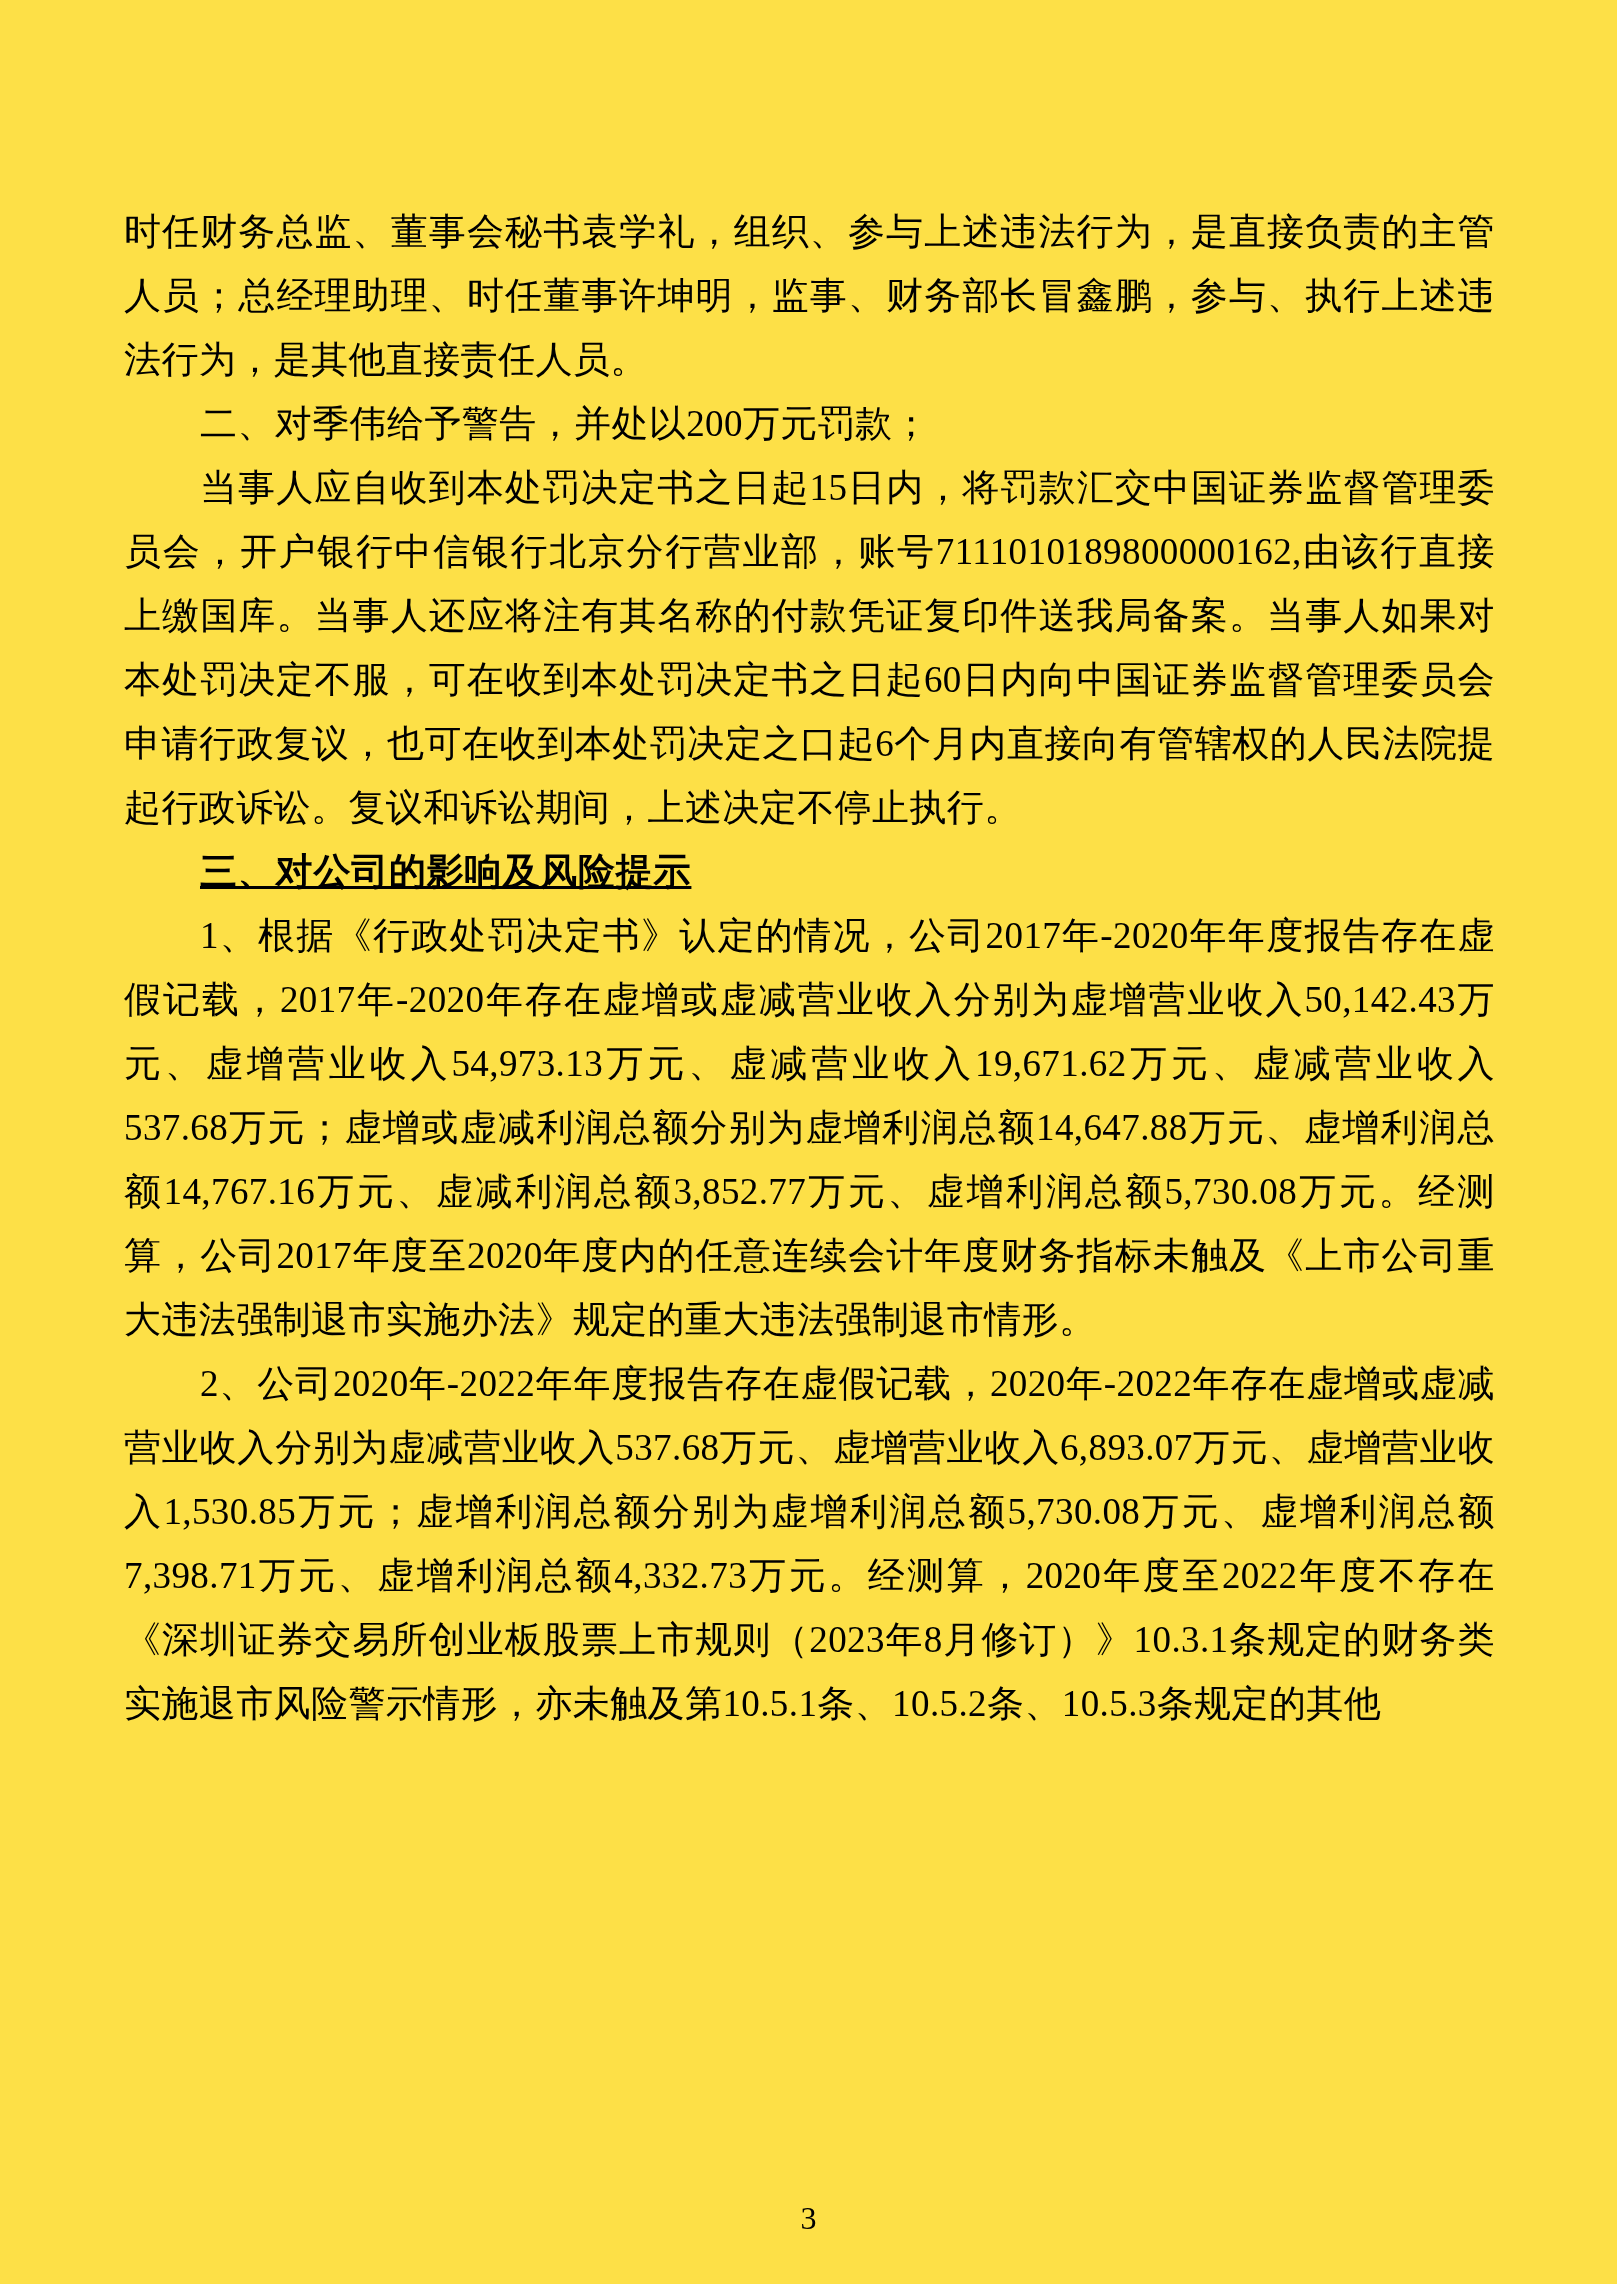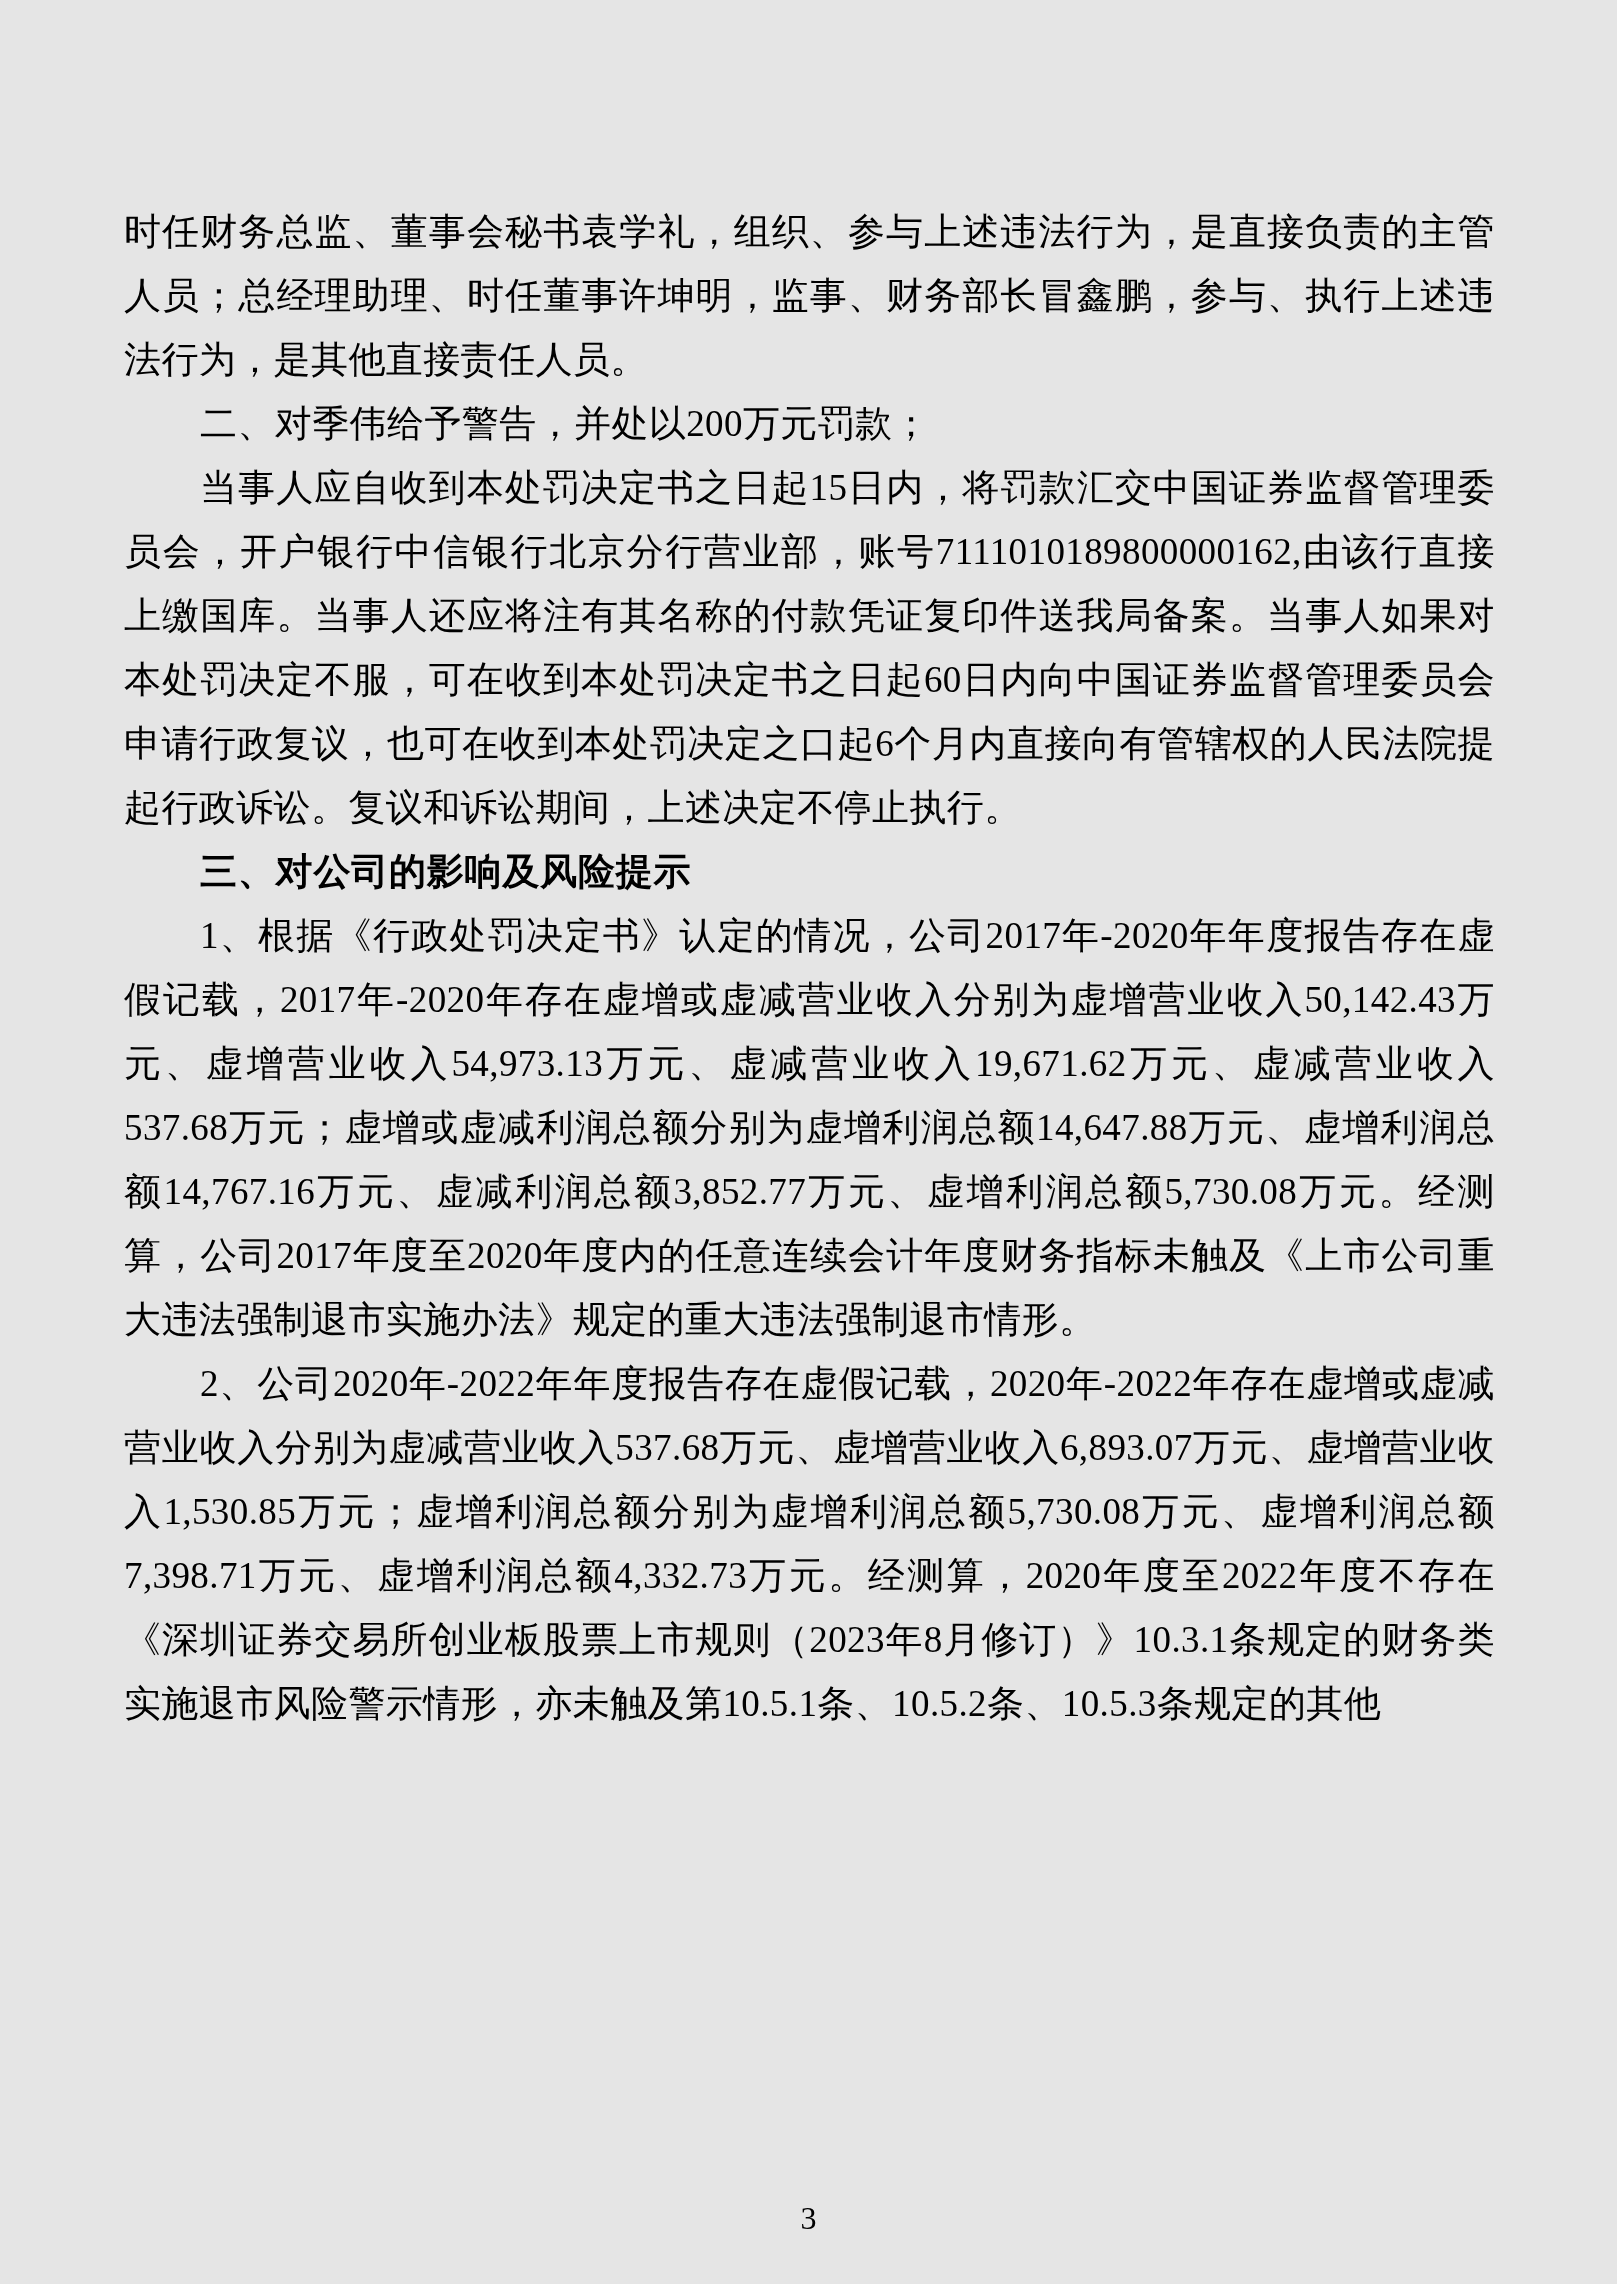--- a/index.html
+++ b/index.html
@@ -14,21 +14,21 @@
     overflow: hidden;
     font-family: "Liberation Serif", "DejaVu Serif", serif;
     color: #000000;
   }
   .page {
     position: absolute;
     left: 0;
     top: 0;
     width: 1617px;
     height: 2284px;
-    background: #e5e5e5;
+    background: #fde047;
   }
   .doc-body {
     position: absolute;
     left: 124px;
     top: 200px;
     width: 1371px;
     font-size: 37px;
     line-height: 64px;
     text-align: justify;
     text-justify: inter-ideograph;
@@ -38,20 +38,21 @@
     margin: 0;
     padding: 0;
   }
   .indent {
     text-indent: 76px;
   }
   .heading {
     font-weight: bold;
     font-family: "DejaVu Sans", "Liberation Sans", sans-serif;
     letter-spacing: 0.8px;
+    text-decoration: underline;
   }
   .page-number {
     position: absolute;
     left: 0;
     top: 2200px;
     width: 1617px;
     text-align: center;
     font-size: 32px;
     line-height: 37px;
     font-family: "Liberation Serif", "DejaVu Serif", serif;

